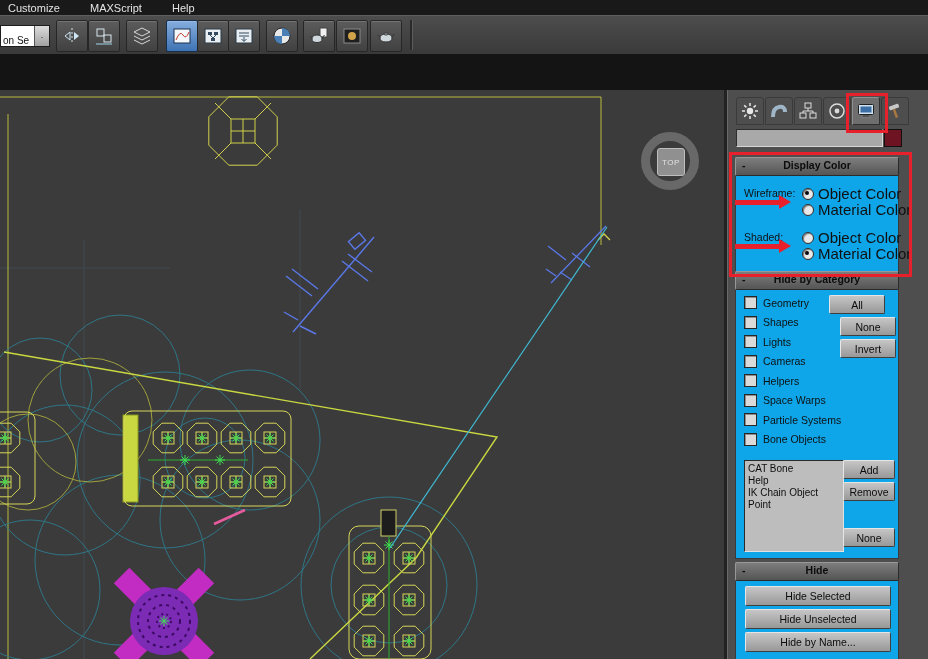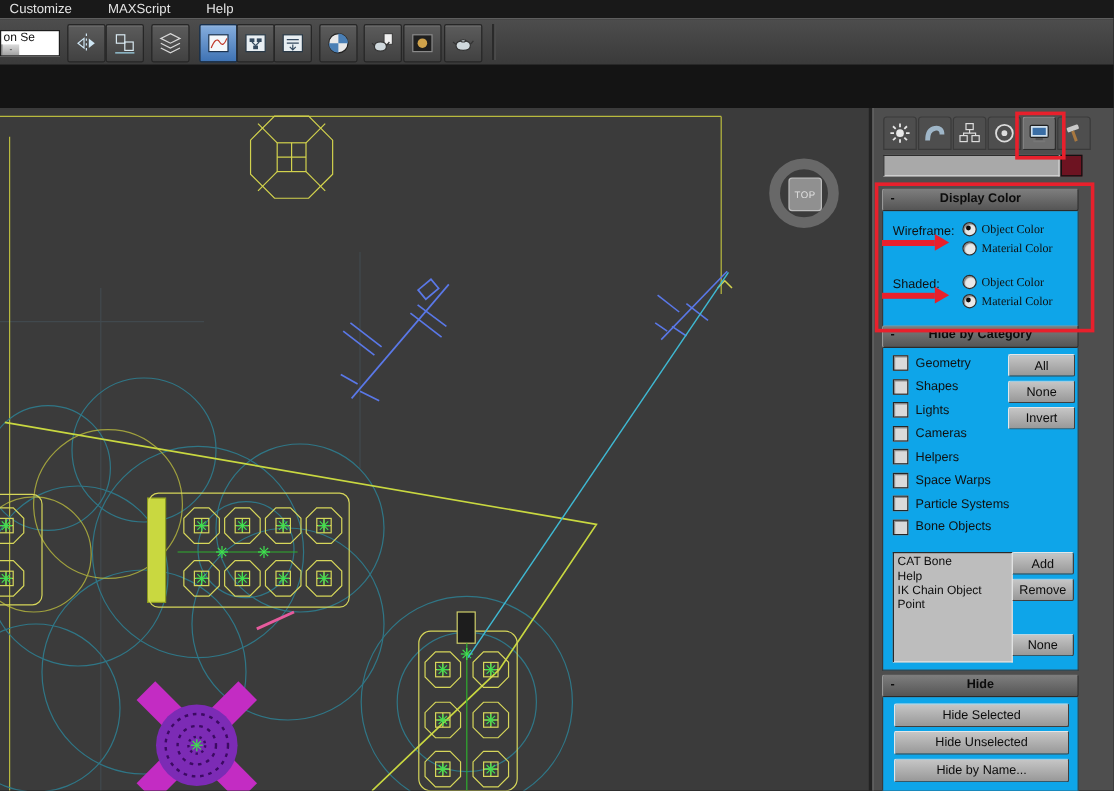--- a/index.html
+++ b/index.html
@@ -10,21 +10,21 @@
     -webkit-font-smoothing:antialiased;
   }
   
   .menubar{position:absolute;left:0;top:0;width:928px;height:15px;background:#191919;
     display:flex;align-items:center;gap:30px;padding-left:8px;color:#e4e4e4;font-size:11px;}
   .menu-item{cursor:default;white-space:nowrap;}
   
   .toolbar{position:absolute;left:0;top:15px;width:928px;height:38px;
     background:linear-gradient(#4d4d4d,#3a3a3a);border-top:1px solid #5e5e5e;border-bottom:1px solid #1f1f1f;}
   .combo{position:absolute;left:0;top:9px;width:48px;height:20px;background:#ffffff;
-    border:1px solid #1d1d1d;display:flex;align-items:flex-start;font-size:10px;color:#111;overflow:hidden;flex-direction:column;}
+    border:1px solid #1d1d1d;display:flex;align-items:flex-end;font-size:10px;color:#111;overflow:hidden;}
   .combo .combo-text{flex:1;padding-left:2px;white-space:nowrap;}
   .combo .combo-arrow{width:14px;height:100%;background:linear-gradient(#dcdcdc,#a2a2a2);
     border-left:1px solid #555;display:flex;align-items:center;justify-content:center;font-size:7px;color:#222;}
   .tb-btn{position:absolute;top:4px;width:30px;height:30px;border-radius:2px;
     background:linear-gradient(#5c5c5c,#414141);border:1px solid #262626;
     box-shadow:inset 0 1px 0 rgba(255,255,255,.15);
     display:flex;align-items:center;justify-content:center;}
   .tb-btn.active{background:linear-gradient(#86aede,#3f73b4);border-color:#16304e;}
   .tb-sep{position:absolute;top:4px;width:2px;height:30px;background:#2a2a2a;border-right:1px solid #5c5c5c;}
   
@@ -52,21 +52,21 @@
   .rollout-header{height:17px;background:linear-gradient(#7d7d7d,#555555);
     border:1px solid;border-color:#989898 #2b2b2b #2b2b2b #989898;border-radius:2px;
     font-size:10.5px;font-weight:bold;color:#0c0c0c;text-align:center;line-height:15px;position:relative;}
   .rollout-header .minus{position:absolute;left:6px;top:0;font-weight:bold;}
   .rollout-body{position:relative;background:#0ea5e9;border:1px solid #3a3a3a;border-top:none;}
   .group-label{position:absolute;font-size:10.5px;color:#101010;white-space:nowrap;}
   .radio-opt{position:absolute;display:flex;align-items:center;gap:4px;}
   .radio{width:10px;height:10px;border-radius:50%;background:#e9e9e9;border:1px solid #2c2c2c;
     box-shadow:inset 1px 1px 1px rgba(0,0,0,.45);position:relative;flex:0 0 auto;}
   .radio.sel::after{content:"";position:absolute;left:2px;top:2px;width:4px;height:4px;background:#0a0a0a;border-radius:50%;}
-  .radio-label{font-size:10px;color:#101010;white-space:nowrap;font-family:Liberation Serif, serif;}
+  .radio-label{font-size:15px;color:#101010;white-space:nowrap;}
   .cat-row{position:absolute;left:8px;display:flex;align-items:center;gap:6px;}
   .checkbox{width:11px;height:11px;background:#dadada;border:1px solid #262626;
     box-shadow:inset 1px 1px 0 #8d8d8d;flex:0 0 auto;}
   .cat-label{font-size:10.5px;color:#101010;white-space:nowrap;}
   .mx-btn{position:absolute;background:linear-gradient(#c6c6c6,#989898);
     border:1px solid;border-color:#e6e6e6 #3f3f3f #3f3f3f #e6e6e6;border-radius:2px;
     font-size:10.5px;color:#0b0b0b;display:flex;align-items:center;justify-content:center;
     font-family:"Liberation Sans",sans-serif;}
   .listbox{position:absolute;background:#bdbdbd;border:1px solid;border-color:#2a2a2a #e2e2e2 #e2e2e2 #2a2a2a;
     padding:2px 3px;font-size:10px;color:#0d0d0d;}
@@ -441,21 +441,21 @@
       </label>
       <label class="cat-row" style="top:123px">
         <span class="checkbox"></span>
         <span class="cat-label">Particle Systems</span>
       </label>
       <label class="cat-row" style="top:142.5px">
         <span class="checkbox"></span>
         <span class="cat-label">Bone Objects</span>
       </label>
 
-      <div class="mx-btn" style="left:104px;top:5px;width:54px;height:17px">All</div>
+      <div class="mx-btn" style="left:93px;top:5px;width:54px;height:17px">All</div>
       <div class="mx-btn" style="left:104px;top:27px;width:54px;height:17px">None</div>
       <div class="mx-btn" style="left:104px;top:49px;width:54px;height:17px">Invert</div>
 
       <div class="listbox" style="left:8px;top:170px;width:92px;height:86px">
         <div class="list-item">CAT Bone</div>
         <div class="list-item">Help</div>
         <div class="list-item">IK Chain Object</div>
         <div class="list-item">Point</div>
       </div>
 

